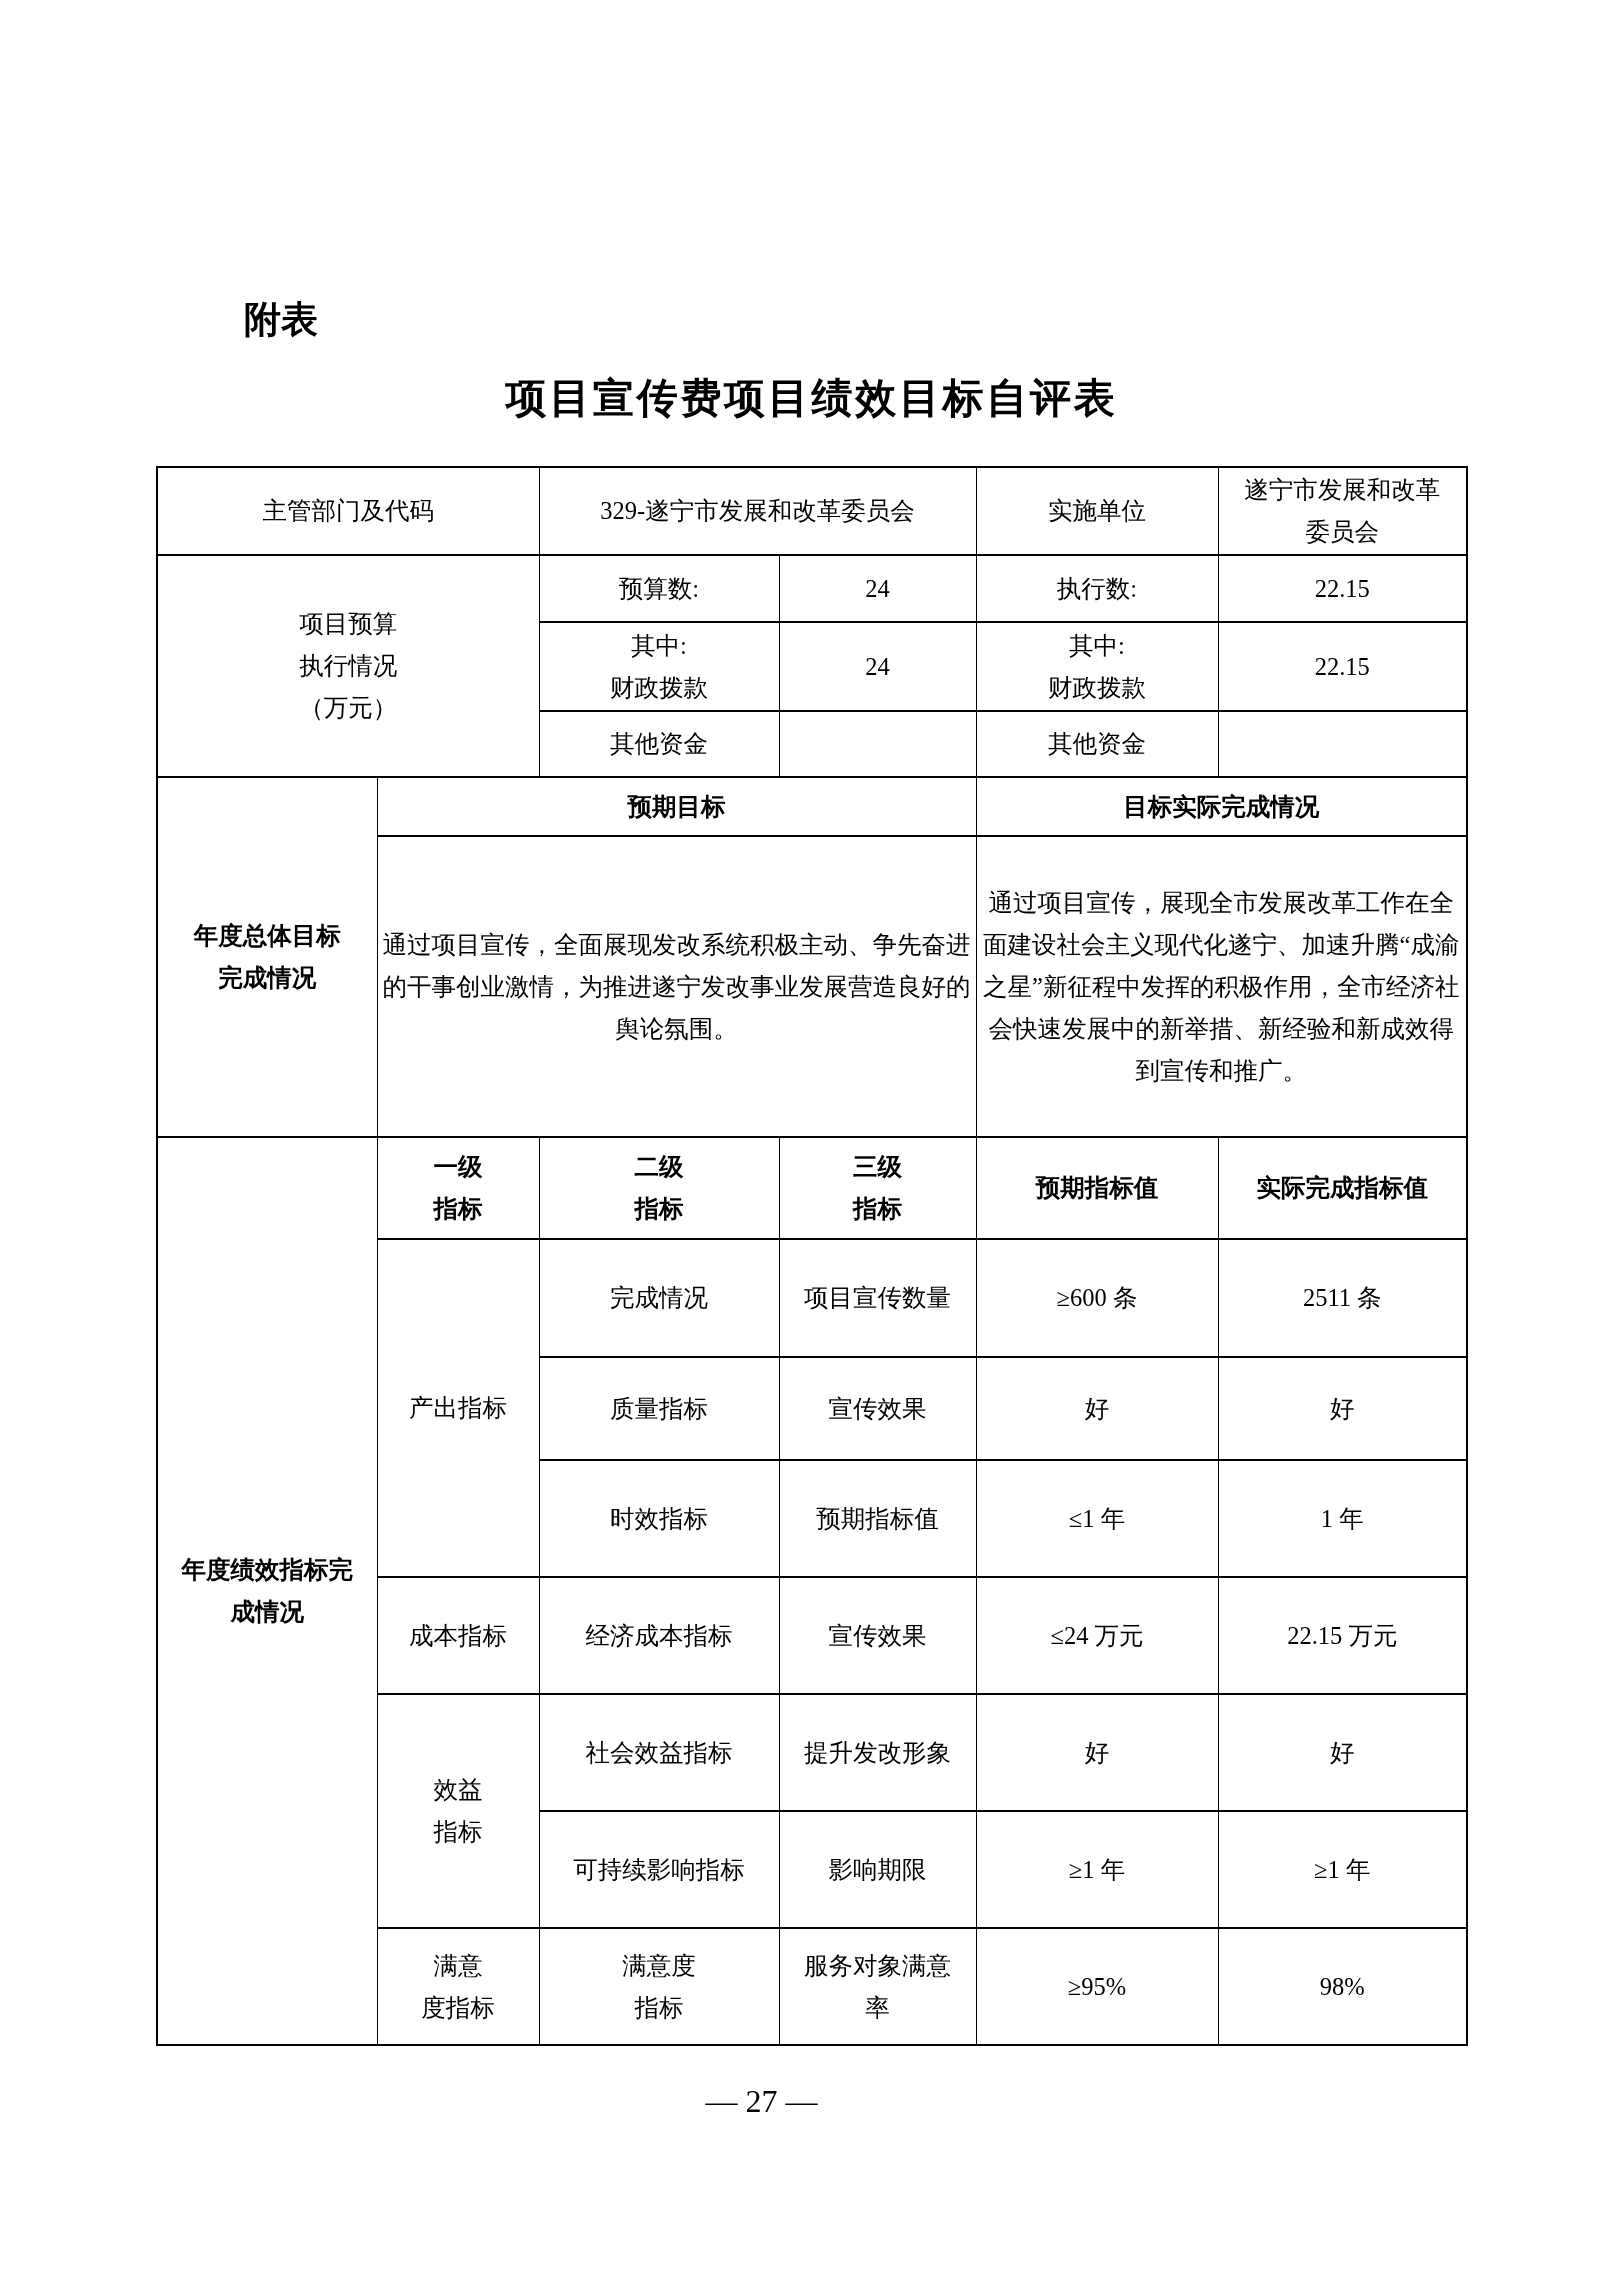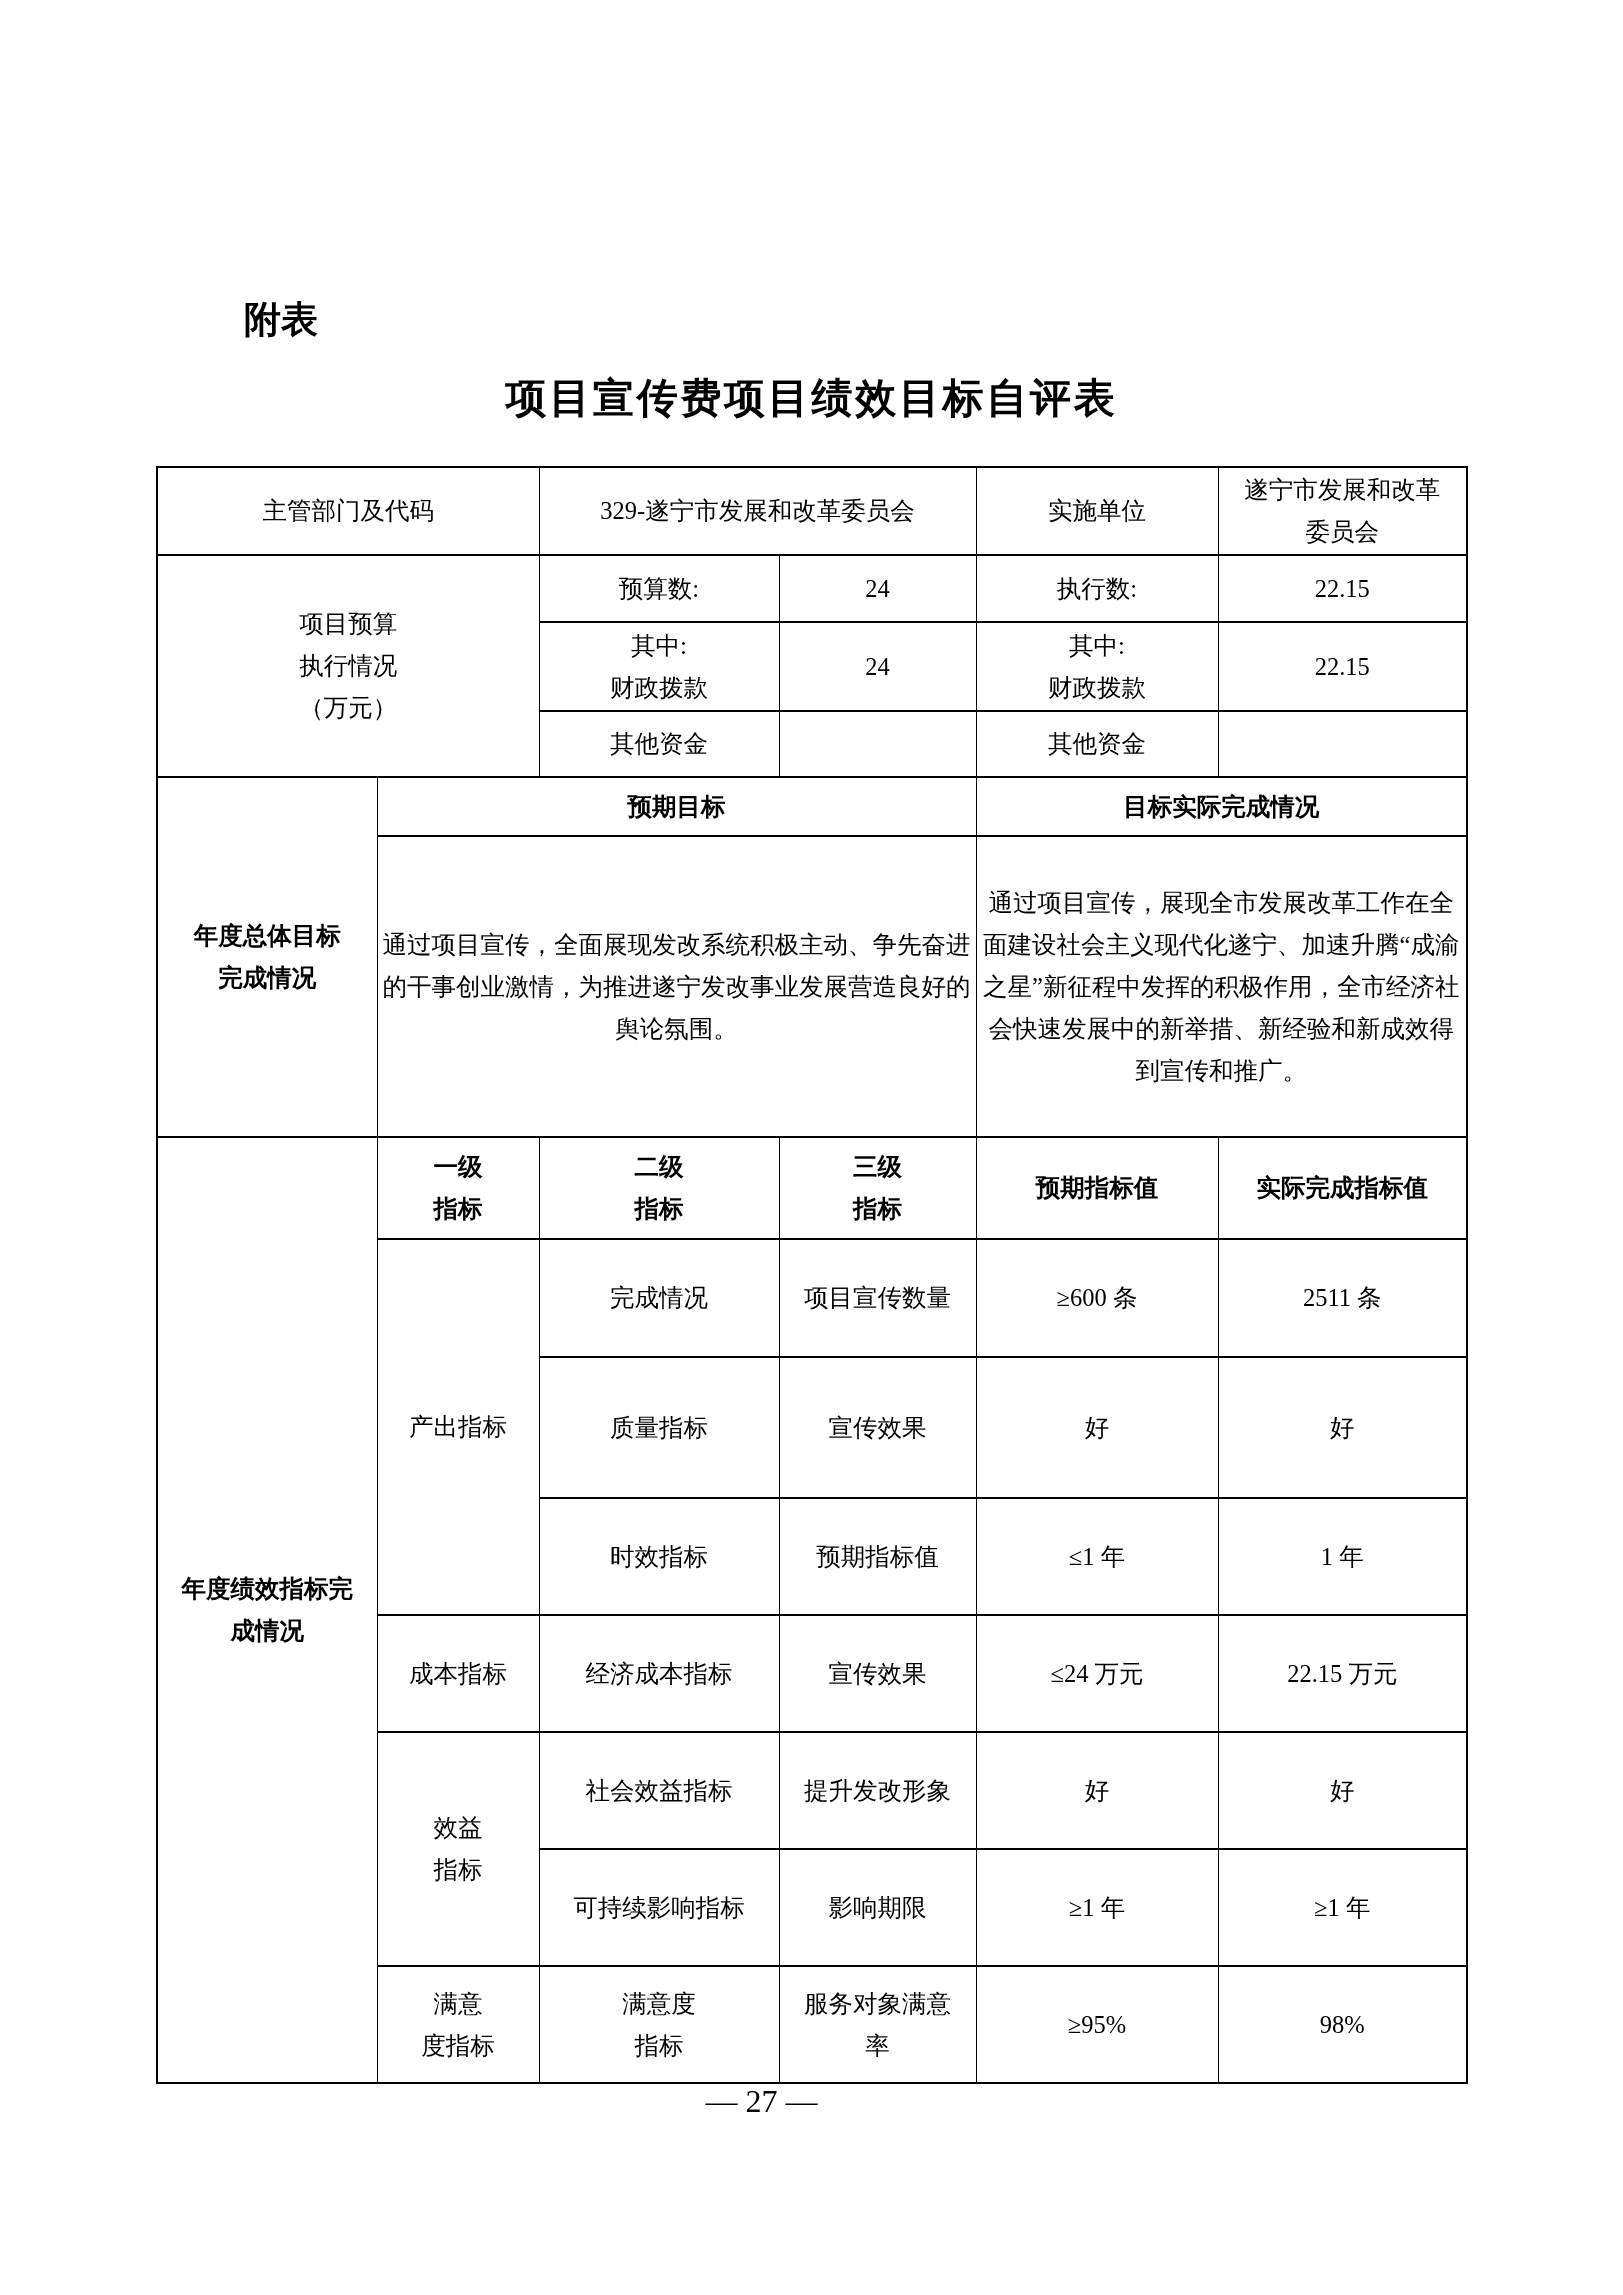--- a/index.html
+++ b/index.html
@@ -129,21 +129,21 @@
   </tr>
 
   <tr style="height:118px">
     <td rowspan="3">产出指标</td>
     <td>完成情况</td>
     <td>项目宣传数量</td>
     <td class="val">≥600 条</td>
     <td class="val">2511 条</td>
   </tr>
 
-  <tr style="height:141px">
+  <tr style="height:103px">
     <td>质量指标</td>
     <td>宣传效果</td>
     <td class="val">好</td>
     <td class="val">好</td>
   </tr>
 
   <tr style="height:117px">
     <td>时效指标</td>
     <td>预期指标值</td>
     <td class="val">≤1 年</td>

